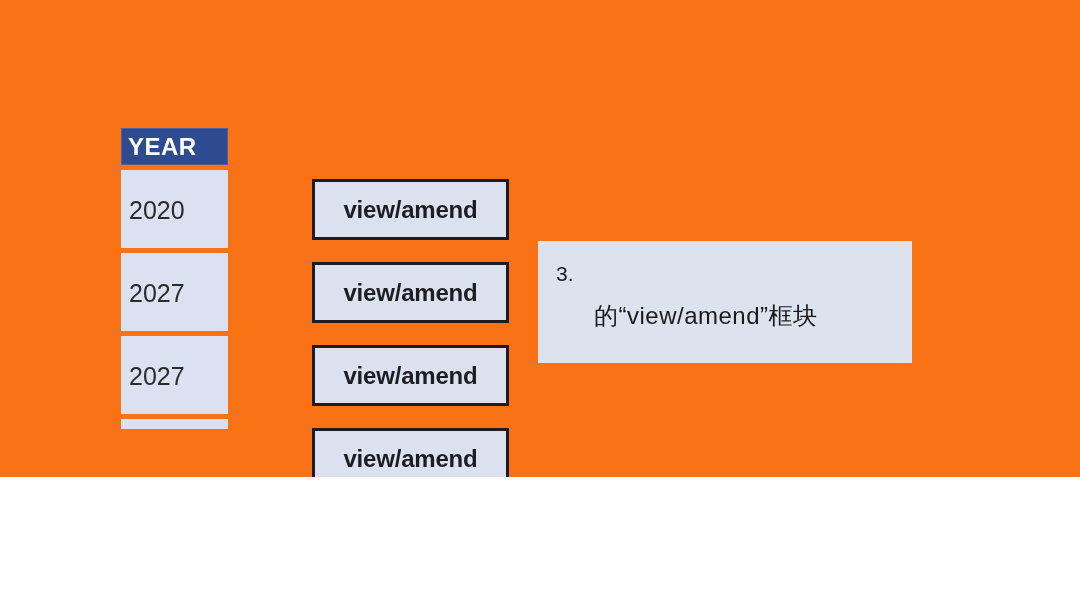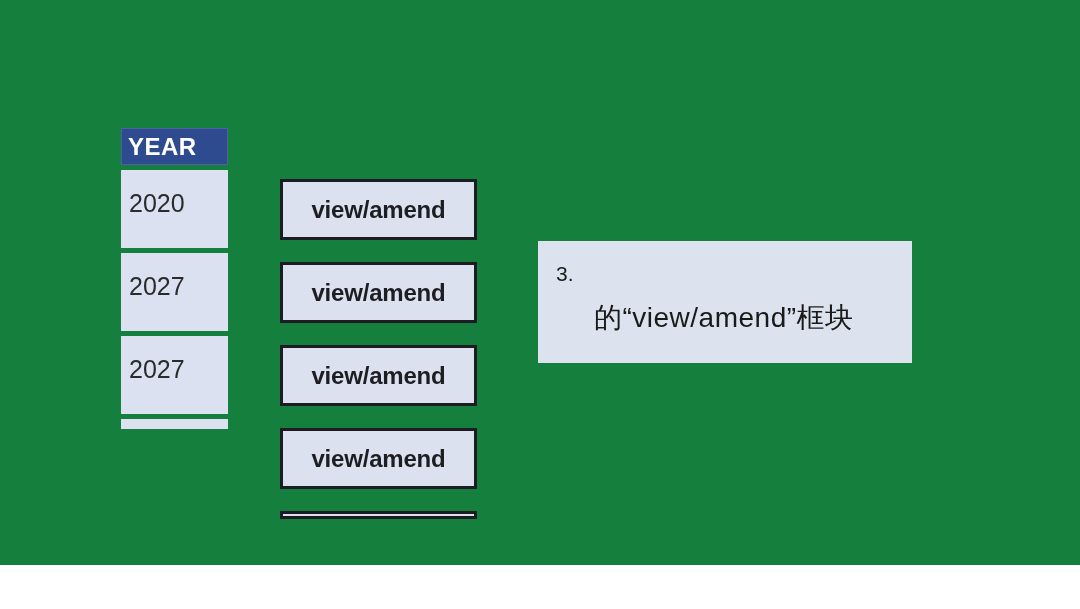--- a/index.html
+++ b/index.html
@@ -13,22 +13,22 @@
     font-family: "Liberation Sans", "DejaVu Sans", sans-serif;
     overflow: hidden;
     position: relative;
   }
 
   #slide {
     position: absolute;
     left: 0;
     top: 0;
     width: 1080px;
-    height: 565px;
-    background: #15803d;
+    height: 477px;
+    background: #f97316;
     overflow: hidden;
   }
 
   
   #year-table {
     position: absolute;
     left: 121px;
     top: 128px;
     width: 107px;
   }
@@ -50,21 +50,21 @@
     letter-spacing: 0.5px;
     line-height: 1;
   }
 
   .year-cell {
     width: 107px;
     height: 78px;
     background: #dbe1f0;
     box-sizing: border-box;
     margin-top: 5px;
-    padding-top: 21px;
+    padding-top: 28px;
     padding-left: 8px;
   }
   .year-cell .yr-text {
     font-size: 25px;
     color: #2b2b2b;
     line-height: 1;
     font-weight: normal;
   }
   .year-cell.partial {
     height: 10px;
@@ -81,20 +81,21 @@
   .amend-btn {
     width: 197px;
     height: 61px;
     background: #dce1f0;
     border: 3px solid #1c1c22;
     box-sizing: border-box;
     display: flex;
     align-items: center;
     justify-content: center;
     margin-bottom: 22px;
+    margin-left: 32px;
   }
   .amend-btn .btn-text {
     font-size: 24px;
     font-weight: bold;
     color: #1d1d22;
     letter-spacing: -0.2px;
     line-height: 1;
   }
   .amend-btn.partial {
     height: 8px;
@@ -128,21 +129,21 @@
   }
   #callout .callout-body {
     flex: 1 1 auto;
   }
   #callout .callout-l1 {
     letter-spacing: 0.5px;
   }
   #callout .callout-l2 {
     margin-top: 20px;
     margin-left: 38px;
-    font-size: 28px;
+    font-size: 24px;
     color: #1a1a1a;
     letter-spacing: 0.5px;
     line-height: 1.0;
   }
 </style>
 </head>
 <body>
 
 <div id="slide">
 

